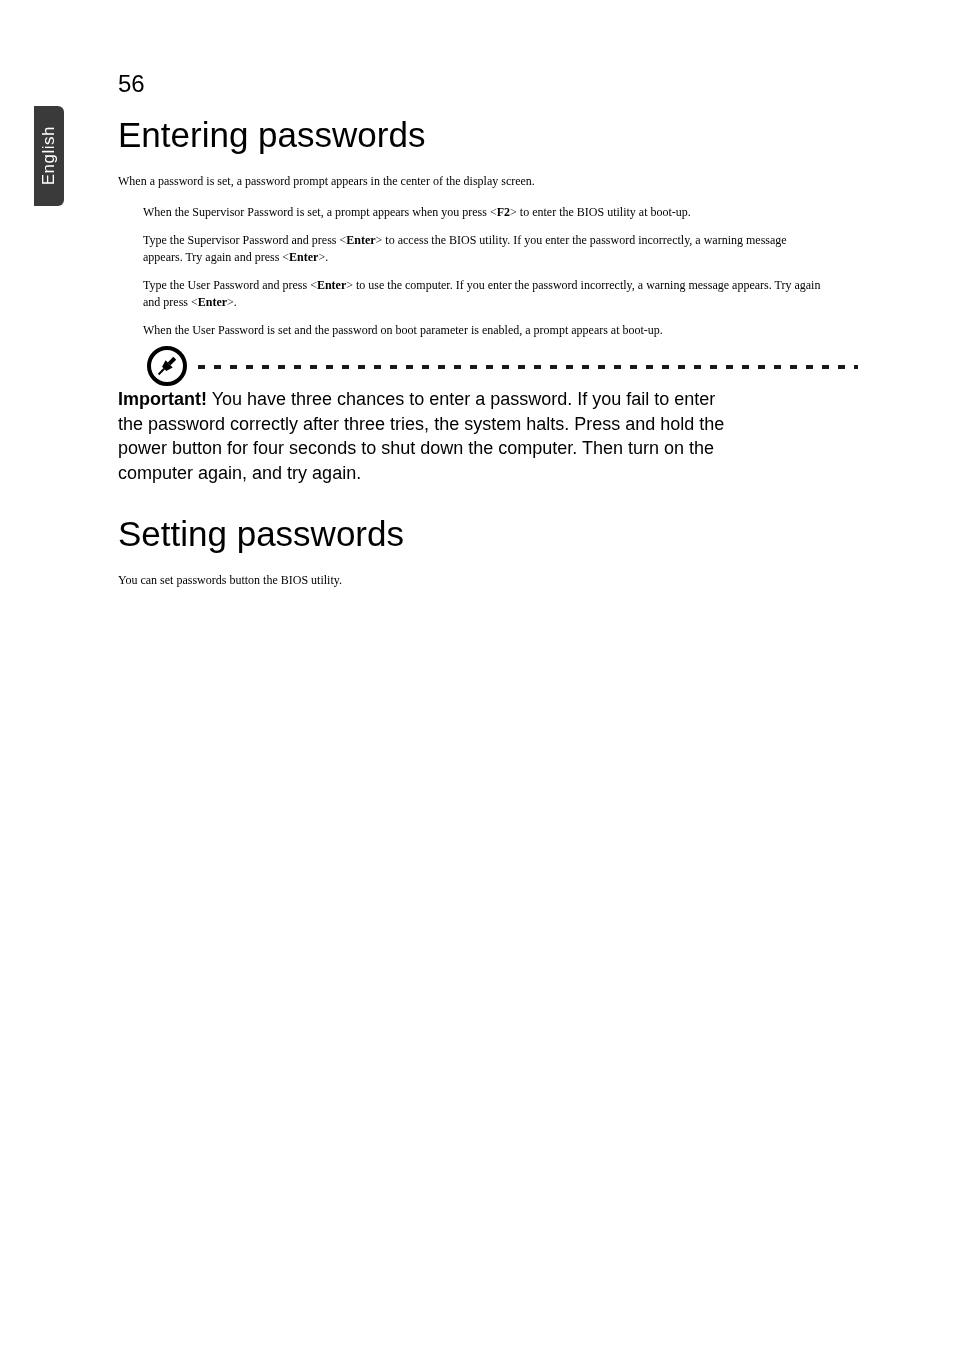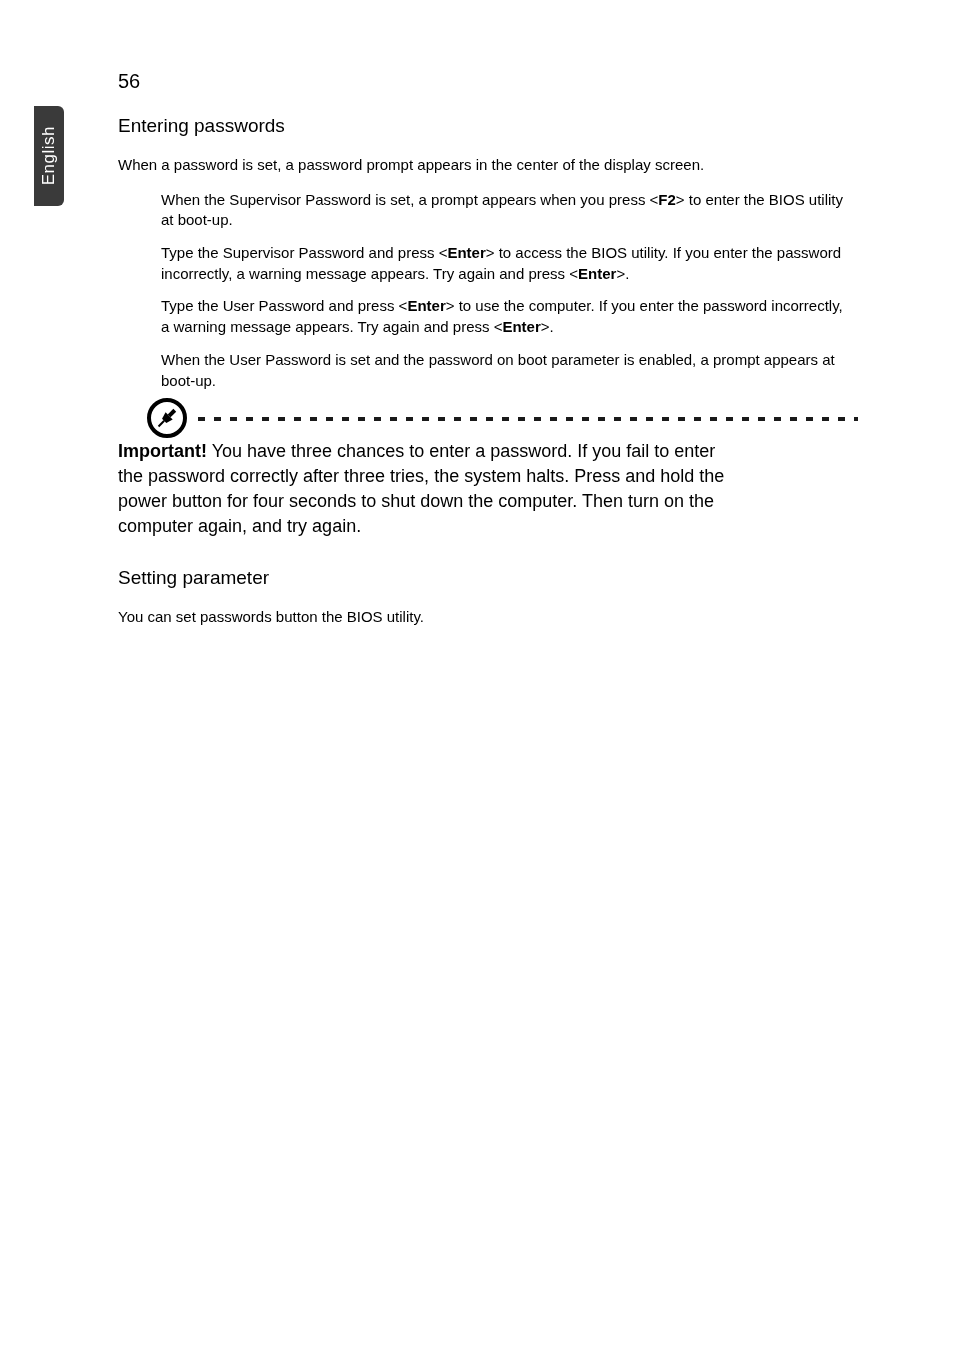--- a/index.html
+++ b/index.html
@@ -28,40 +28,41 @@
     color: #fff;
     font-size: 17px;
     writing-mode: vertical-rl;
     transform: rotate(180deg);
     letter-spacing: 0.5px;
   }
   .page-number {
     position: absolute;
     left: 118px;
     top: 70px;
-    font-size: 20px;
+    font-size: 24px;
   }
   .content {
     position: absolute;
     left: 118px;
     top: 115px;
     width: 720px;
   }
   .h2 {
-    font-size: 19px;
+    font-size: 35px;
     font-weight: 500;
     margin-bottom: 18px;
   }
   .para {
-    font-size: 15px;
+    font-size: 12px;
     line-height: 1.38;
     margin-bottom: 14px;
+    font-family: Liberation Serif, serif;
   }
   .indented-block {
-    margin-left: 43px;
+    margin-left: 25px;
     width: 684px;
   }
   .indented-block .para {
     margin-bottom: 12px;
   }
   .bold { font-weight: 700; }
   .callout {
     position: relative;
     margin-top: 2px;
     margin-bottom: 28px;
@@ -127,17 +128,17 @@
           <rect x="-1" y="4" width="2" height="8" fill="#000"></rect>
         </g>
       </svg>
     </span>
     <div class="callout-rule-dashes"></div>
     <div class="callout-text">
       <span class="bold">Important!</span><span> You have three chances to enter a password. If you fail to enter the password correctly after three tries, the system halts. Press and hold the power button for four seconds to shut down the computer. Then turn on the computer again, and try again.</span>
     </div>
   </div>
 
-  <div class="h2 second">Setting parameter</div>
+  <div class="h2 second">Setting passwords</div>
 
   <div class="para">You can set passwords button the BIOS utility.</div>
 
 </div>
 
 </body></html>

